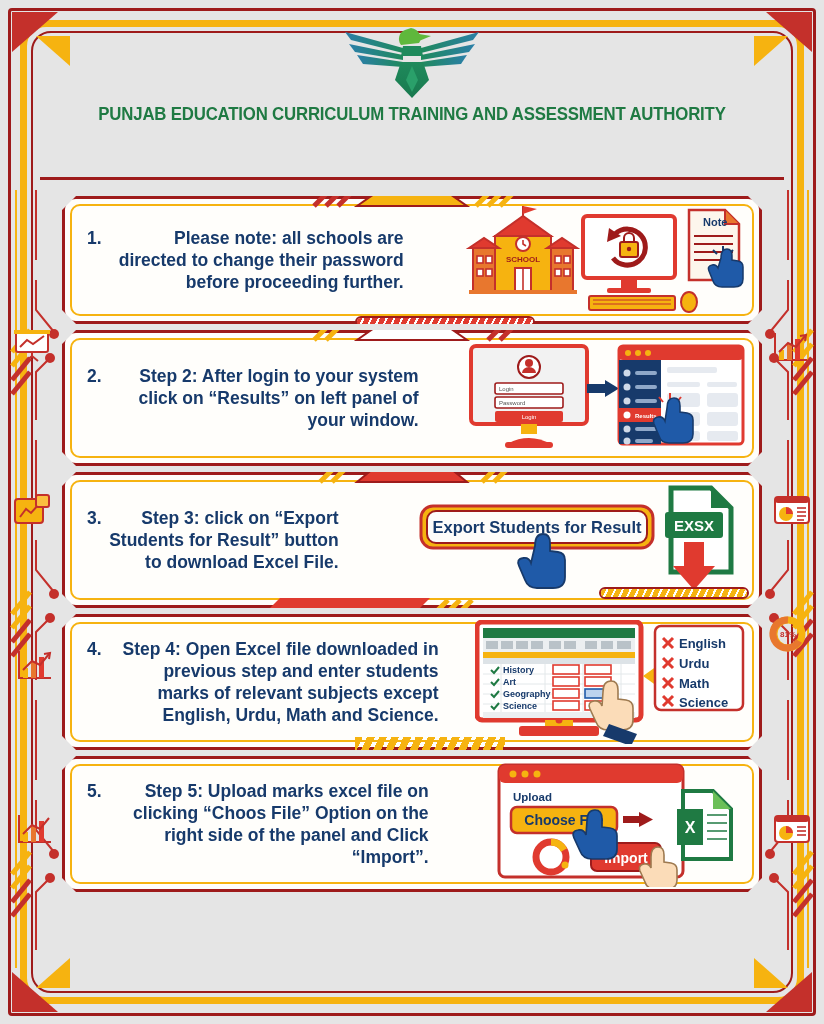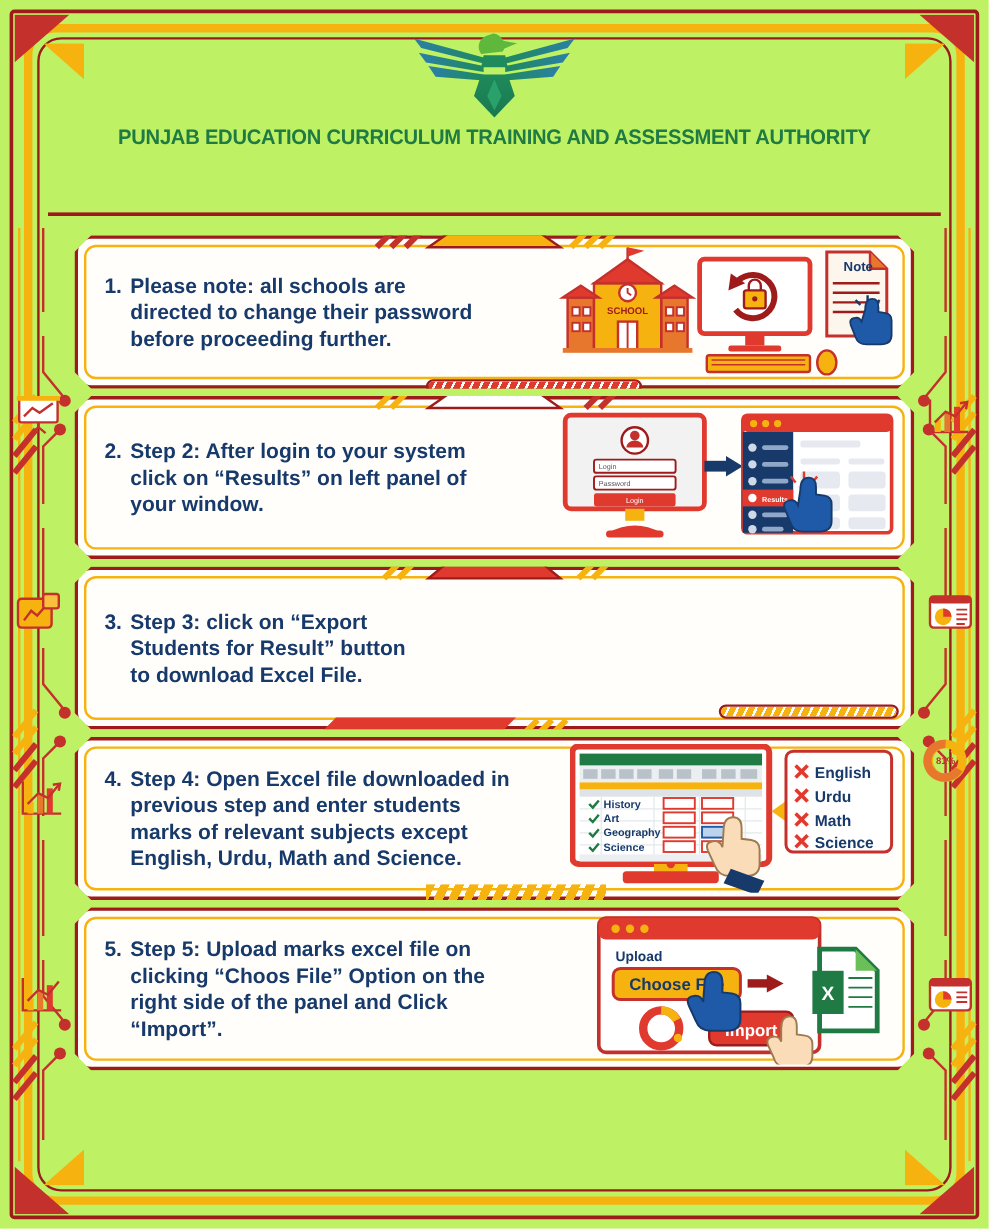--- a/index.html
+++ b/index.html
@@ -5,21 +5,21 @@
   * { box-sizing: border-box; margin: 0; padding: 0; }
   html, body {
     width: 824px; height: 1024px;
     background: #ffffff;
     font-family: "Liberation Sans", sans-serif;
     overflow: hidden;
   }
   #poster {
     position: relative;
     width: 824px; height: 1024px;
-    background: #bef264;
+    background: #e5e5e5;
   }
 
   
   .frame-outer {
     position: absolute;
     left: 8px; top: 8px; right: 8px; bottom: 8px;
     border: 3px solid #9e1b1b;
     border-radius: 4px;
   }
   .frame-gold {
@@ -133,21 +133,21 @@
     color: #173a6b;
     font-weight: bold;
     font-size: 17.5px;
     line-height: 1.26;
     display: flex;
     gap: 7px;
     z-index: 2;
     padding-left: 8px;
   }
   .card-num { flex: 0 0 auto; }
-  .card-body { flex: 1 1 auto; }
+  .card-body { flex: 1 1 auto; text-align: right; }
   .card-art {
     position: relative;
     margin-left: auto;
     z-index: 2;
     flex: 0 0 auto;
   }
   .card-art svg { display: block; }
 
   
   .notch {
@@ -621,20 +621,43 @@
           <g stroke="#f6b310" stroke-width="5">
             <line x1="220" y1="16" x2="232" y2="4"></line>
               <line x1="232" y1="16" x2="244" y2="4"></line>
           </g>
         </svg>
       </div>
       <div class="card-text">
         <span class="card-num">3.</span>
         <span class="card-body" style="max-width:230px;">Step 3: click on “Export Students for Result” button to download Excel File.</span>
       </div>
+      <div class="card-art">
+        <svg width="330" height="116" viewBox="0 0 330 116">
+
+          <g>
+            <rect x="6" y="24" width="232" height="42" rx="12" fill="#f6b310" stroke="#c4302b" stroke-width="3"></rect>
+            <rect x="12" y="29" width="220" height="32" rx="9" fill="#fdfcfa" stroke="#9e1b1b" stroke-width="2"></rect>
+            <text x="122" y="51" text-anchor="middle" font-size="16.5" font-weight="bold" fill="#173a6b" font-family="Liberation Sans, sans-serif">Export Students for Result</text>
+          </g>
+
+          <path d="M120 64 q0-12 8-12 q7 0 7 9 l0 8 l8 1 q7 1 7 8 l0 17 q0 11-12 11 l-16 0 q-9 0-12-8 l-6 -14 q-3-7 4-8 q6-1 8 5 z" fill="#1f5aa8" stroke="#173a6b" stroke-width="1.8"></path>
+
+          <g>
+            <path d="M256 6 h40 l20 20 v64 h-60 z" fill="#fff" stroke="#1f7a43" stroke-width="5"></path>
+            <path d="M296 6 v20 h20" fill="#1f7a43"></path>
+            <rect x="250" y="30" width="58" height="26" rx="3" fill="#1f7a43"></rect>
+            <text x="279" y="49" text-anchor="middle" font-size="15" font-weight="bold" fill="#fff" font-family="Liberation Sans, sans-serif">EXSX</text>
+            <g>
+              <rect x="269" y="60" width="20" height="26" fill="#e03a2f"></rect>
+              <polygon points="258,84 300,84 279,108" fill="#e03a2f"></polygon>
+            </g>
+          </g>
+        </svg>
+      </div>
       <div class="pill" style="right:10px; bottom:6px; width:150px;">
           <i class="gold"></i>
         </div>
       <div class="notch" style="top:auto; bottom:-9px; left:44%;">
         <svg viewBox="0 0 300 18" preserveAspectRatio="none">
           <path d="M60 2 L210 2 L196 16 L46 16 Z" fill="#e03a2f"></path>
           <g stroke="#f6b310" stroke-width="5">
             <line x1="216" y1="16" x2="228" y2="4"></line>
               <line x1="228" y1="16" x2="240" y2="4"></line>
             <line x1="240" y1="16" x2="252" y2="4"></line>

